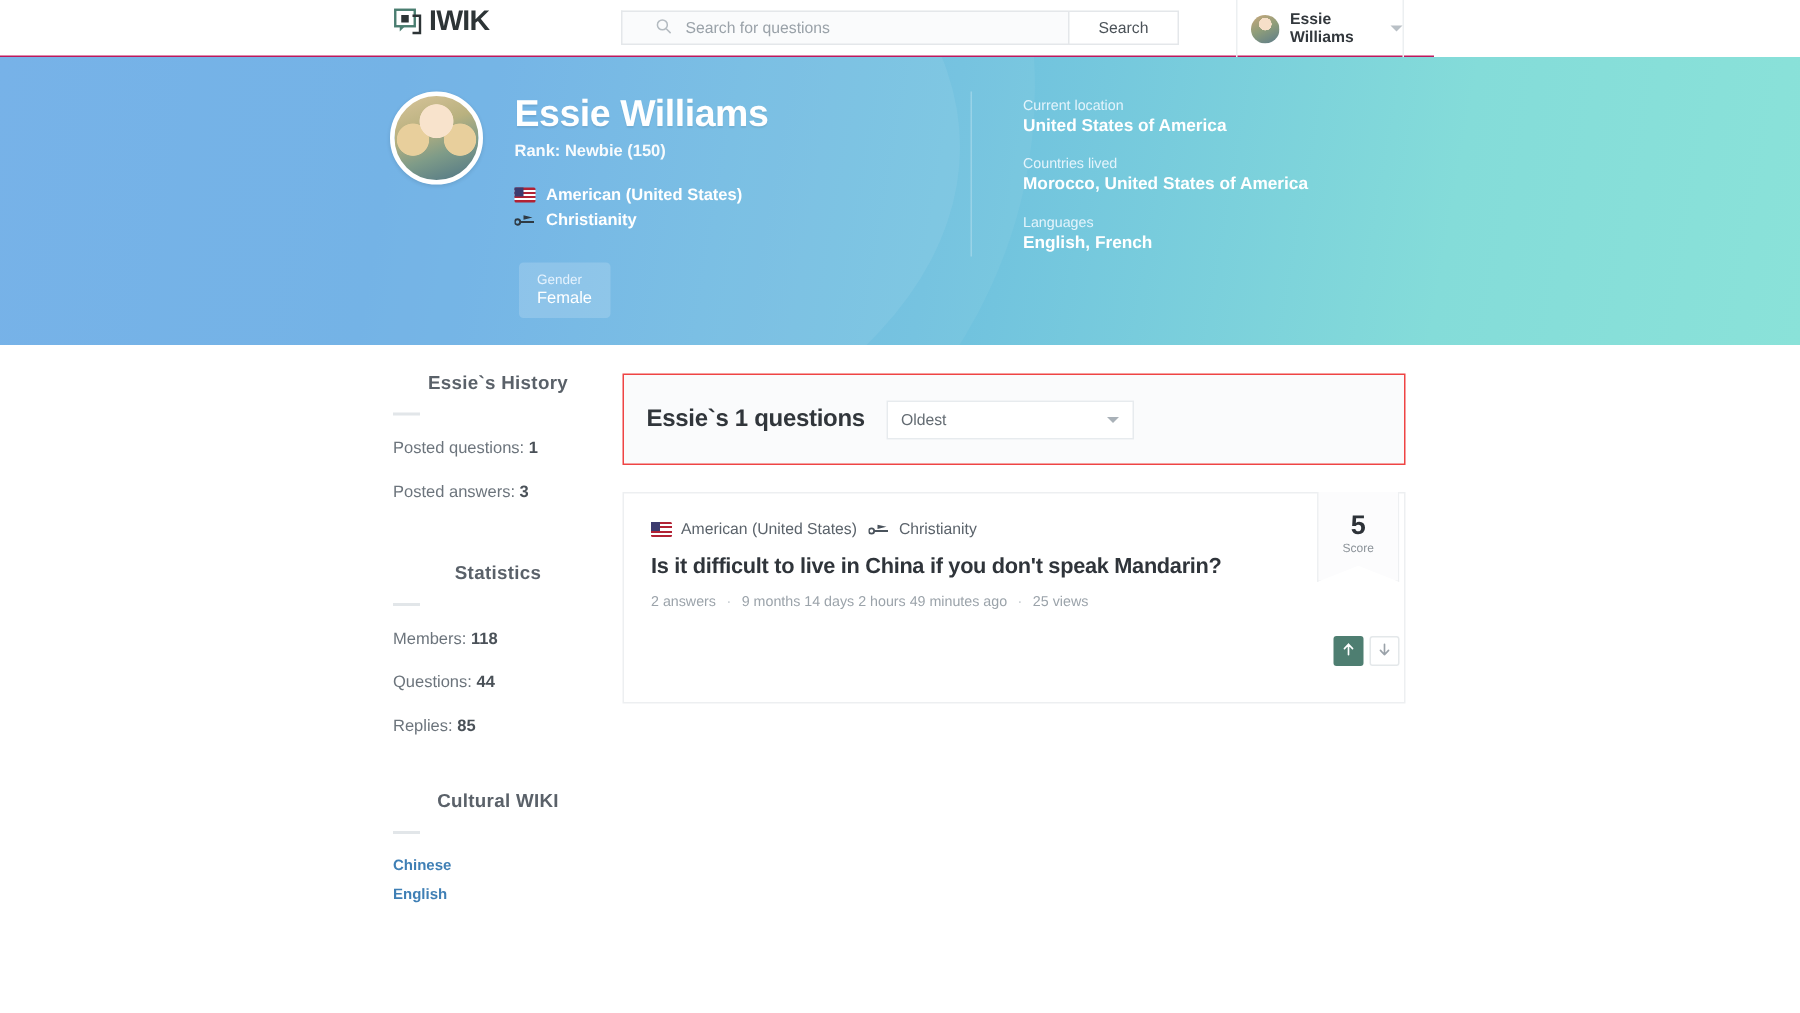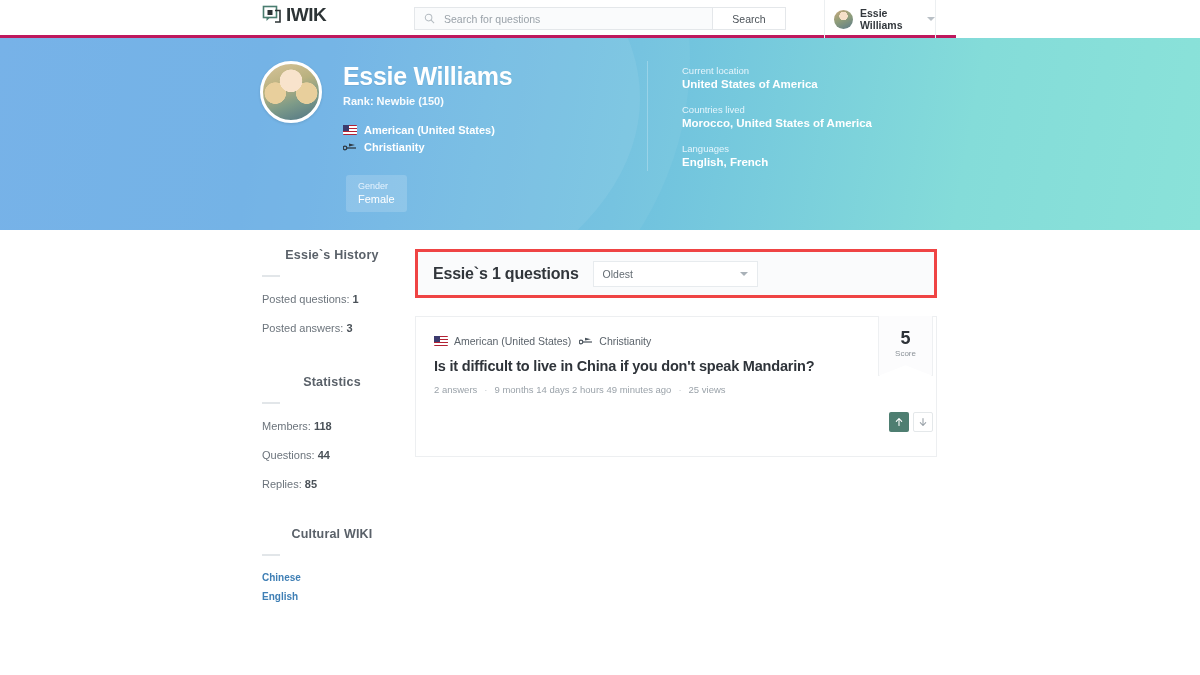--- a/index.html
+++ b/index.html
@@ -11,40 +11,40 @@
     color:#3b4045;
     -webkit-font-smoothing:antialiased;
   }
 
   
   .topbar {
     height:38px; width:956px;
     background:#ffffff;
     display:flex; align-items:center;
     position:relative;
-    border-bottom:3px solid #be185d;
+    border-bottom:1px solid #be185d;
   }
   .logo-wrap {
     position:absolute; left:262px; top:5px;
     display:flex; align-items:center; gap:4px;
   }
   .logo-mark { width:20px; height:20px; position:relative; }
   .logo-text {
     font-size:19px; font-weight:bold; letter-spacing:-0.5px;
     color:#2d3436; line-height:20px;
   }
   .search-wrap {
     position:absolute; left:414px; top:7px;
     display:flex; align-items:stretch;
     width:372px; height:23px;
   }
   .search-box {
     flex:1; border:1px solid #e4e7ea; border-right:none;
     background:#fafbfc; display:flex; align-items:center;
-    padding-left:9px; gap:7px;
+    padding-left:22px; gap:7px;
   }
   .search-box input {
     border:none; outline:none; background:transparent;
     font-family:"Liberation Sans", sans-serif;
     font-size:10.5px; color:#5d666e; width:100%;
   }
   .search-box input::placeholder { color:#9aa2a9; }
   .search-btn {
     width:74px; border:1px solid #e4e7ea; background:#ffffff;
     font-family:"Liberation Sans", sans-serif;
@@ -165,22 +165,22 @@
   .side-link {
     display:block; font-size:10px; font-weight:bold;
     color:#3f7fb5; margin-bottom:8px; text-decoration:none; cursor:pointer;
   }
   .side-gap-a { height:24px; }
   .side-gap-b { height:20px; }
 
   
   .main { position:absolute; left:415px; top:19px; width:522px; }
   .main-head {
-    background:#fafbfc; border:3px solid #ef4444;
-    height:49px; display:flex; align-items:center; padding-left:15px;
+    background:#fafbfc; border:1px solid #ef4444;
+    height:61px; display:flex; align-items:center; padding-left:15px;
   }
   .main-title {
     font-size:16px; font-weight:bold; color:#31363b;
     letter-spacing:-0.2px; margin-right:14px;
   }
   .sort-select {
     width:165px; height:26px; border:1px solid #e7ebee;
     background:#ffffff; display:flex; align-items:center;
     padding:0 9px; cursor:pointer; justify-content:space-between;
   }

